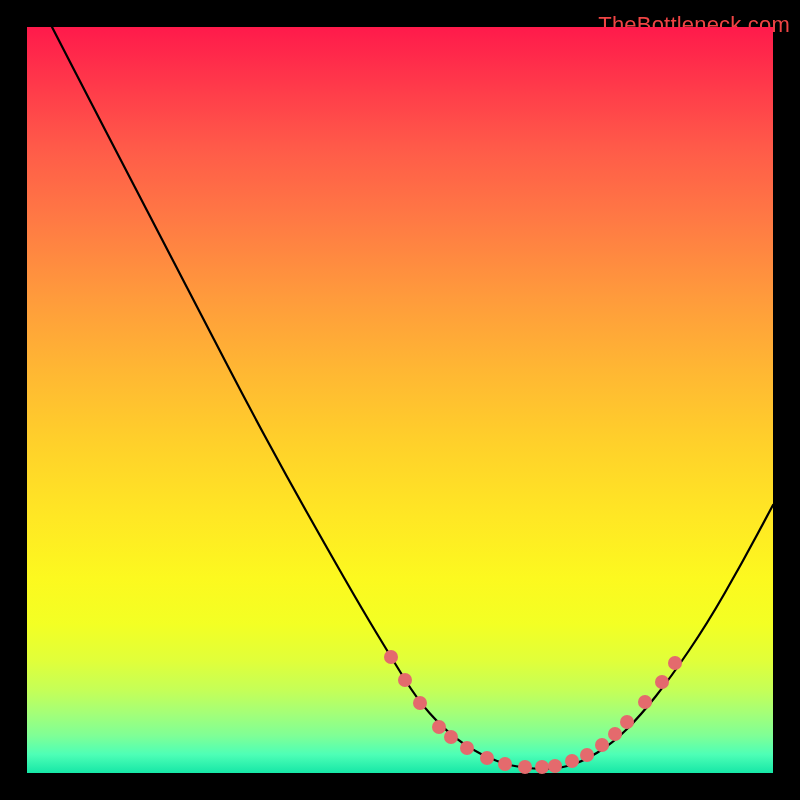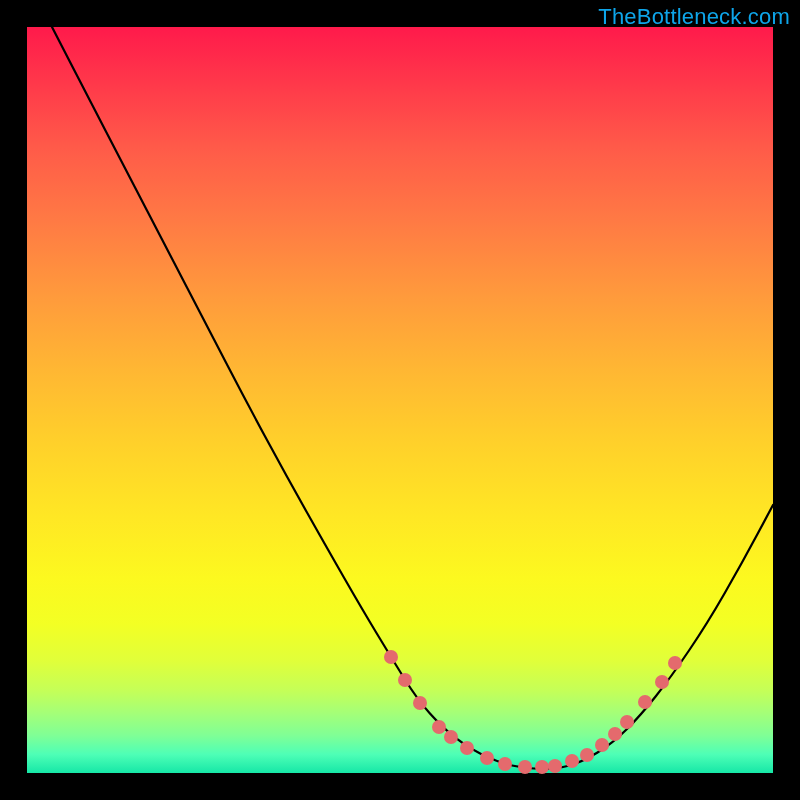--- a/index.html
+++ b/index.html
@@ -38,23 +38,23 @@
       #f3ff24 80%,
       #e0ff3a 85%,
       #c4ff58 89%,
       #a4ff78 92%,
       #7fff96 95%,
       #4effb6 97.5%,
       #16e7a7 100%);
   }
   .watermark {
     position: absolute;
-    top: 4px;
+    top: 12px;
     right: 10px;
-    color: #0ea5e9;
+    color: #ef4444;
     font-size: 22px;
     letter-spacing: 0.2px;
     user-select: none;
   }
   svg.curve {
     position: absolute;
     left: 0;
     top: 0;
     width: 746px;
     height: 746px;

